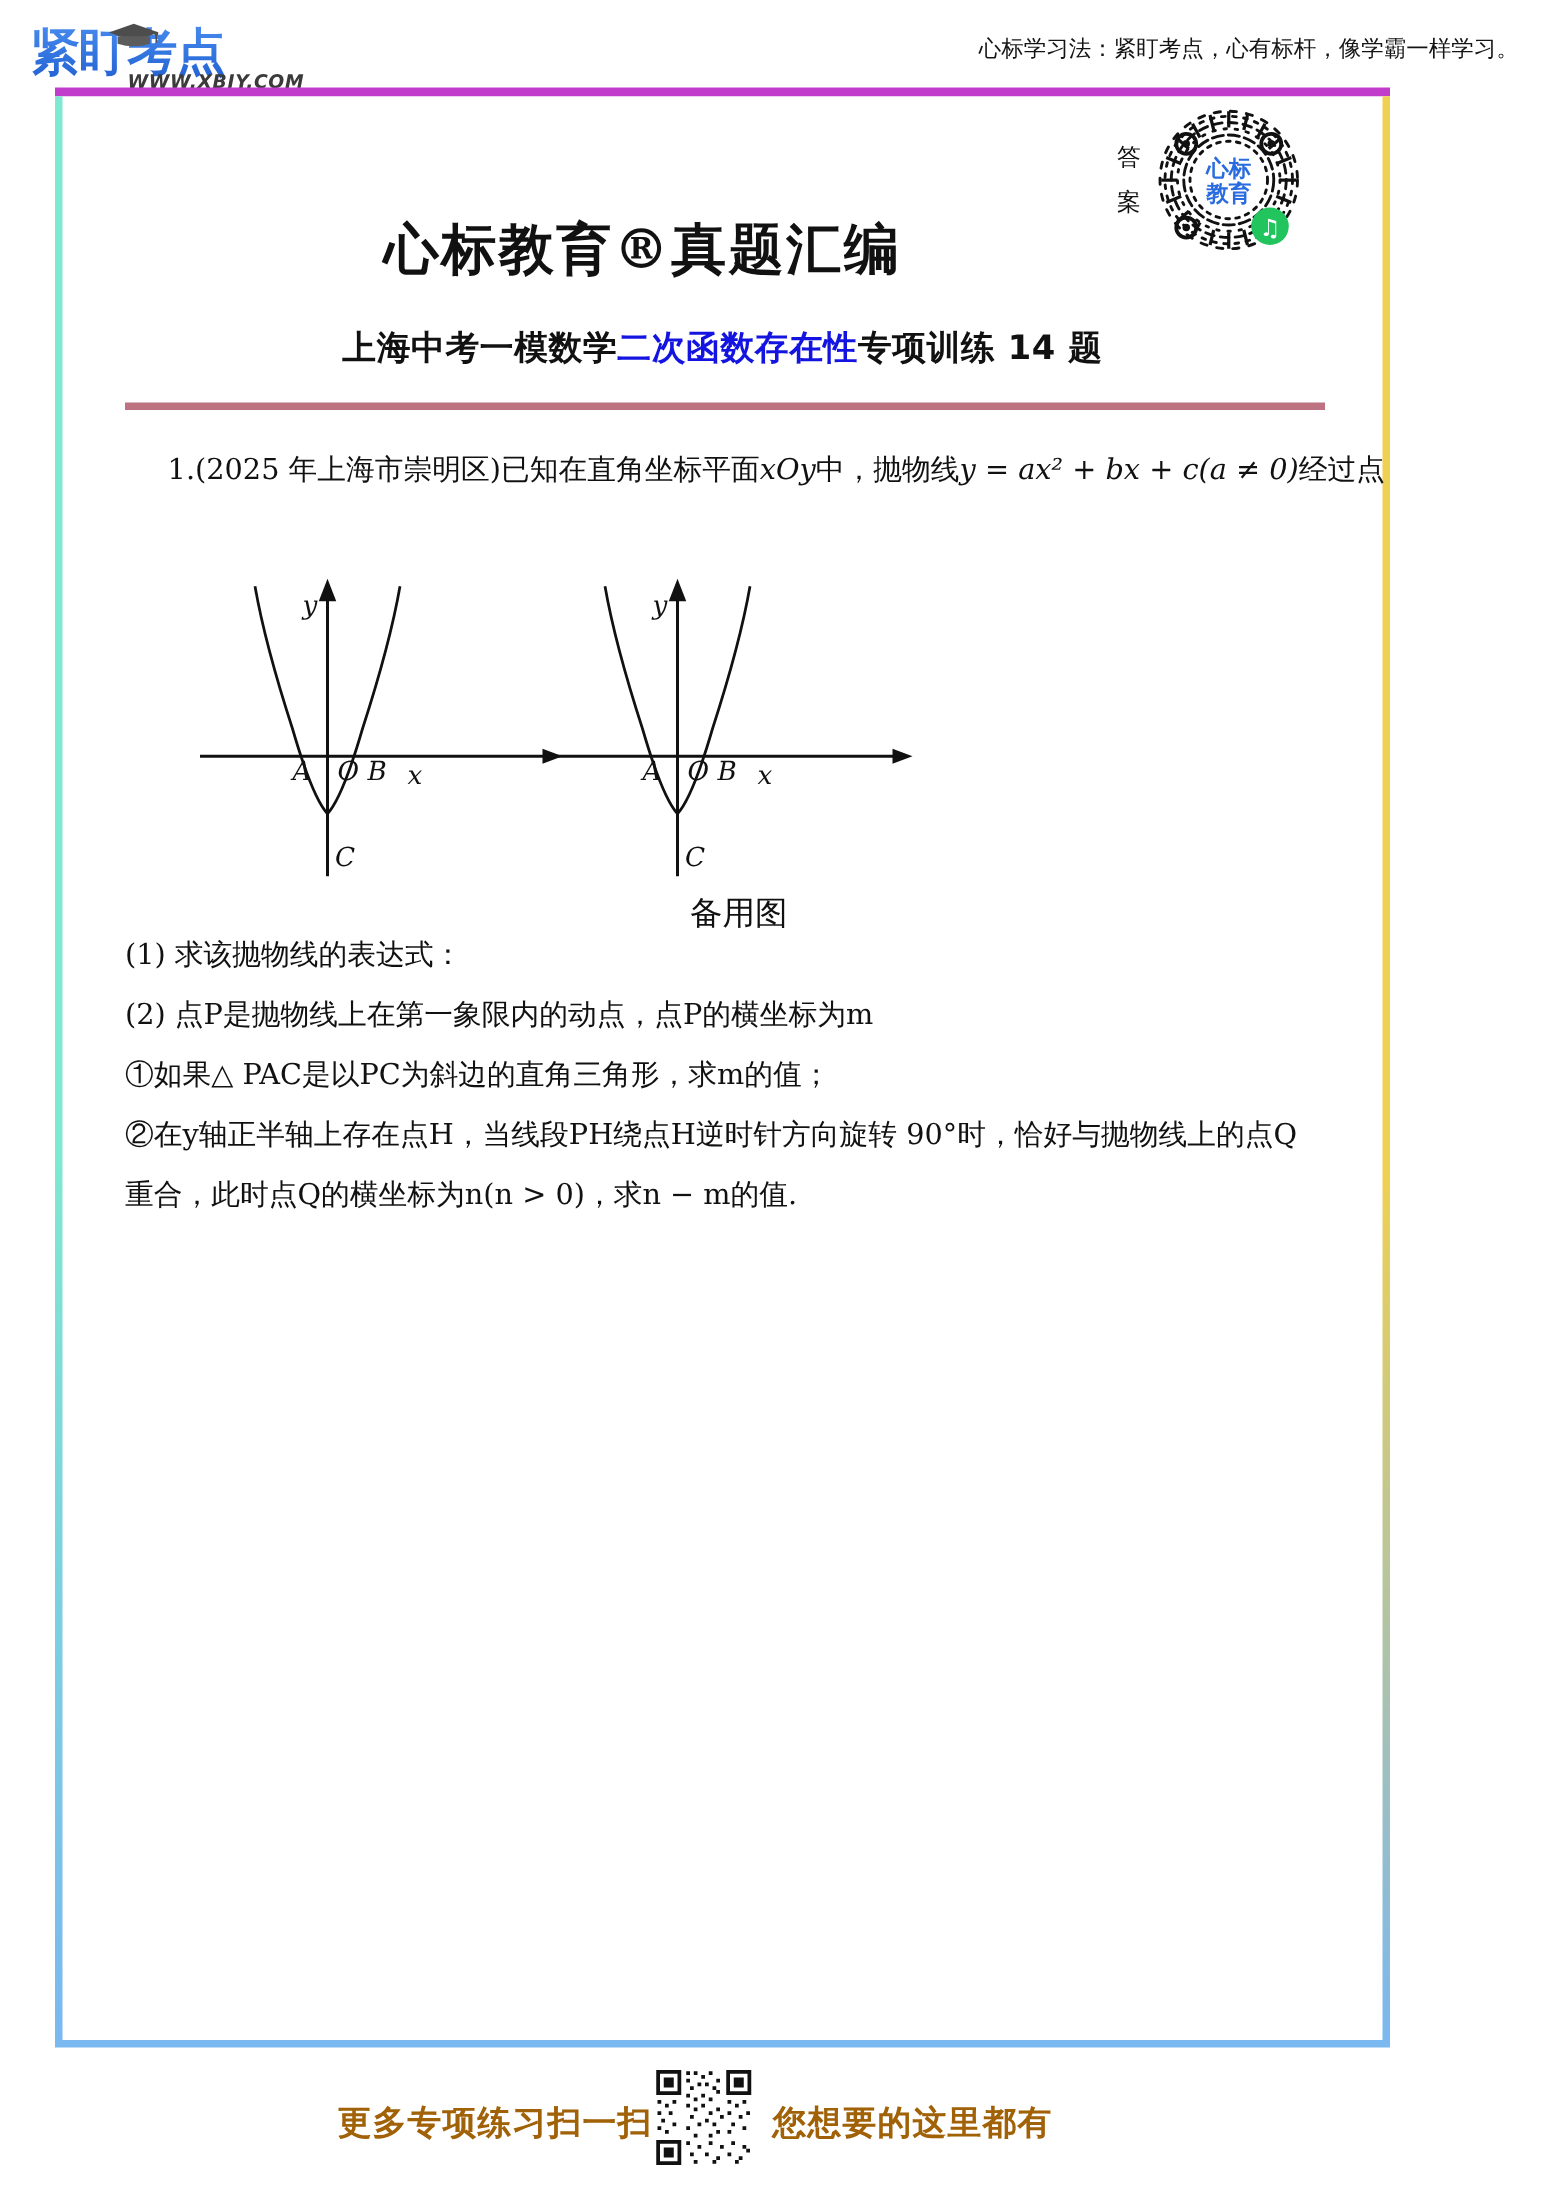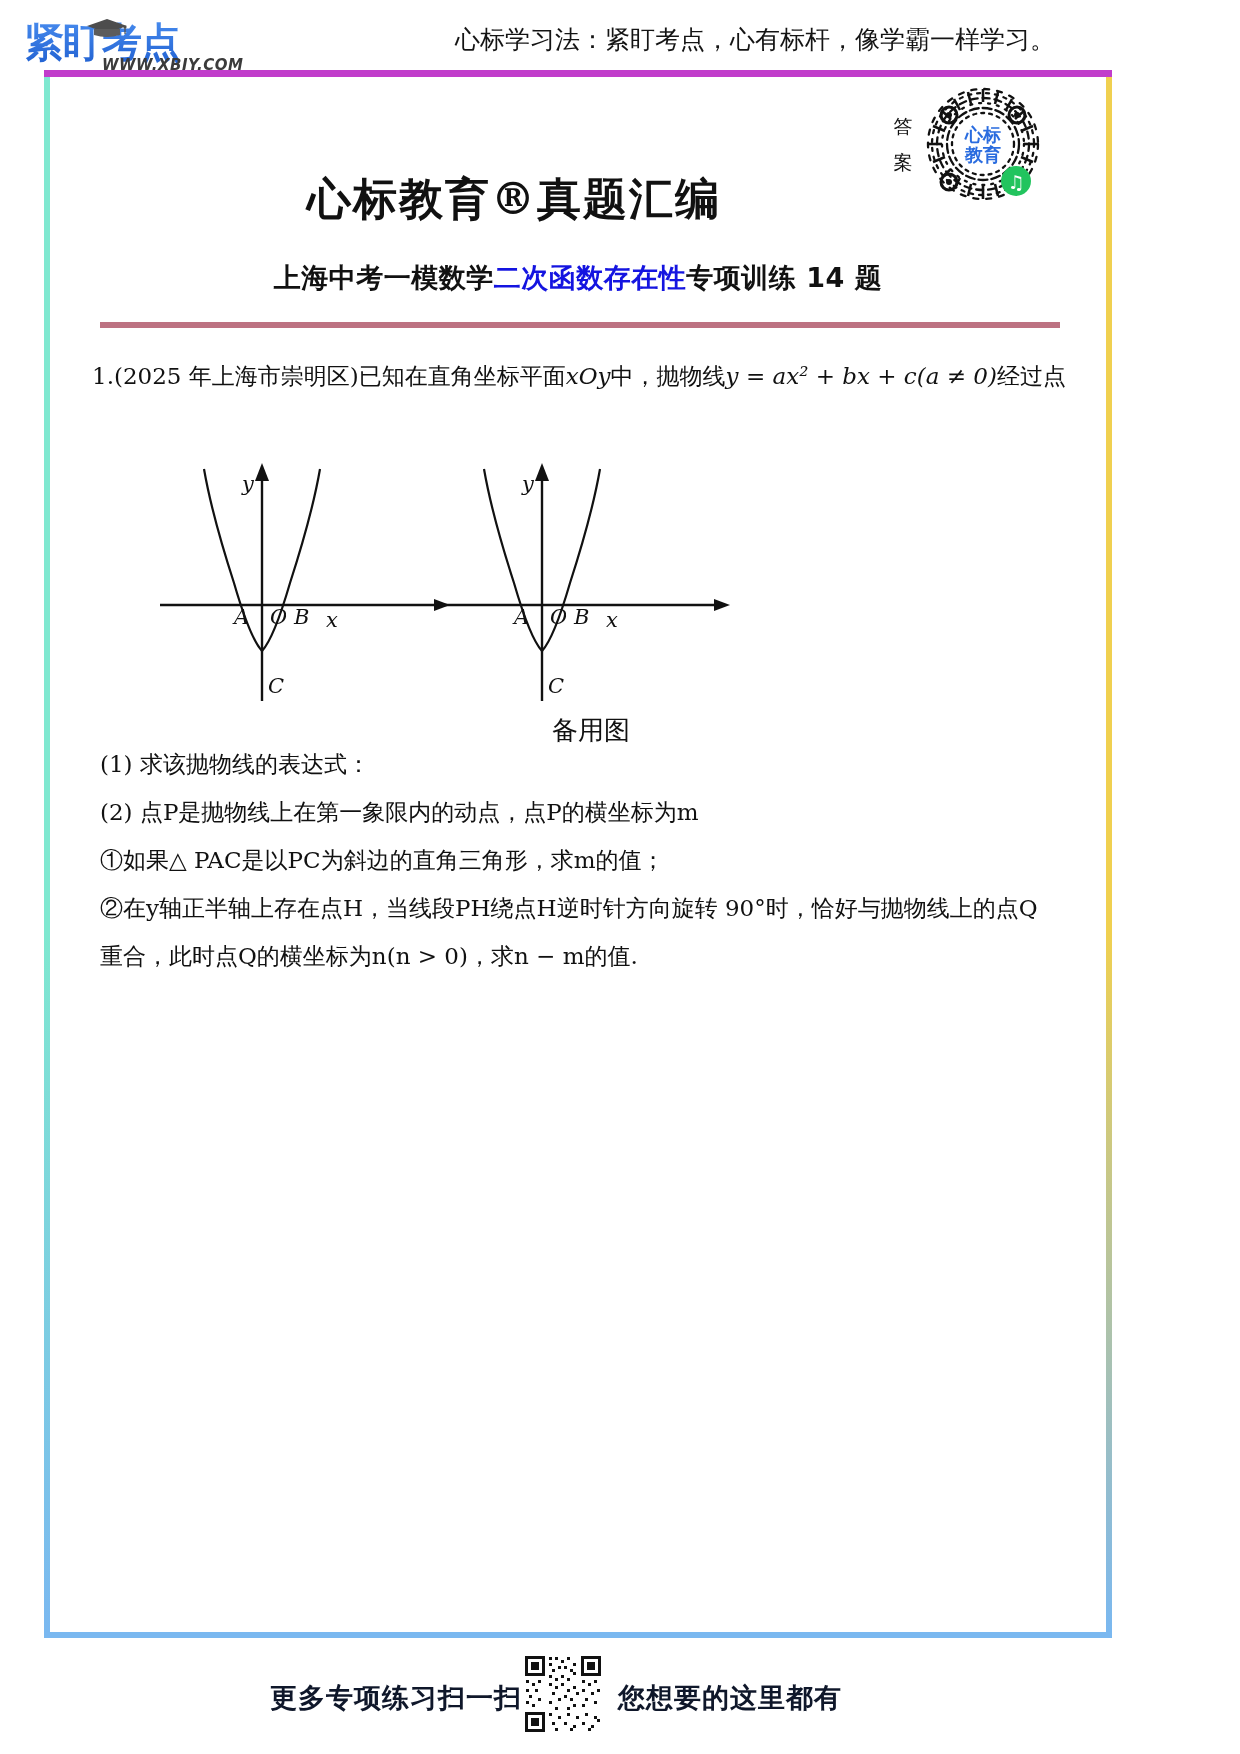--- a/index.html
+++ b/index.html
@@ -23,23 +23,24 @@
     position:absolute;left:62px;top:2px;width:42px;height:20px;
   }
   .logo-url{
     position:absolute;left:78px;top:40px;
     font-family:"DejaVu Sans","Liberation Sans",sans-serif;
     font-size:15px;font-weight:bold;font-style:italic;color:#3b3b3b;
     letter-spacing:0.5px;
   }
   .tagline{
     position:absolute;left:455px;top:22px;width:760px;
-    font-size:25px;line-height:36px;color:#141414;
+    font-size:18px;line-height:36px;color:#141414;
     font-family:"DejaVu Serif","Liberation Serif",serif;
     white-space:nowrap;
+    text-align:right;
   }
   
   .frame{position:absolute;left:44px;top:70px;width:1068px;height:1570px;}
   .rule-top{position:absolute;left:0;top:0;width:1068px;height:7px;background:#c13ccb;}
   .rule-left{position:absolute;left:0;top:7px;width:6px;height:1555px;
     background:linear-gradient(180deg,#7fe8d0 0%,#7fe8d0 55%,#7ab8f0 100%);}
   .rule-right{position:absolute;left:1062px;top:7px;width:6px;height:1555px;
     background:linear-gradient(180deg,#f0d050 0%,#f0d050 55%,#7ab8f0 100%);}
   .rule-bottom{position:absolute;left:0;top:1562px;width:1068px;height:6px;
     background:linear-gradient(90deg,#7ab8f0 0%,#7ab8f0 100%);}
@@ -59,21 +60,21 @@
     position:absolute;left:56px;top:252px;width:960px;height:6px;background:#bd7282;
   }
   
   .ans-label{
     position:absolute;left:845px;top:38px;width:28px;
     font-size:19px;line-height:36px;text-align:center;color:#111;
     font-family:"DejaVu Serif","Liberation Serif",serif;
   }
   .qr{position:absolute;left:880px;top:15px;width:118px;height:118px;}
   
-  .q-block{position:absolute;left:48px;top:282px;width:1000px;}
+  .q-block{position:absolute;left:64px;top:282px;width:1000px;text-align:right;}
   .ln{
     font-family:"DejaVu Serif","Liberation Serif",serif;
     font-size:23px;line-height:48px;color:#111;
   }
   .ln .mi{font-style:italic;font-family:"DejaVu Serif","Liberation Serif",serif;}
   
   .figs{position:absolute;left:56px;top:385px;width:1000px;height:280px;}
   .fig{position:absolute;top:0;width:320px;height:255px;}
   .fig-a{left:50px;}
   .fig-b{left:330px;}
@@ -81,21 +82,21 @@
     position:absolute;left:330px;top:258px;width:200px;text-align:right;
     font-size:26px;font-family:Liberation Sans, sans-serif;color:#111;
   }
   .parts{position:absolute;left:56px;top:670px;width:1000px;}
   
   .footer{position:absolute;left:0;top:1640px;width:1240px;height:114px;}
   .foot-qr{position:absolute;left:522px;top:13px;width:82px;height:82px;}
   .foot-text{
     position:absolute;left:0;top:40px;width:1112px;text-align:center;
     font-family:"DejaVu Sans","Liberation Sans",serif;
-    font-size:27px;font-weight:bold;color:#0f172a;letter-spacing:1px;
+    font-size:27px;font-weight:bold;color:#a16207;letter-spacing:1px;
   }
   .foot-text .gap{display:inline-block;width:96px;}
 </style>
 </head>
 <body>
 
 <div class="masthead">
 
   <div class="logo">
     <div class="logo-text">紧盯考点</div>

